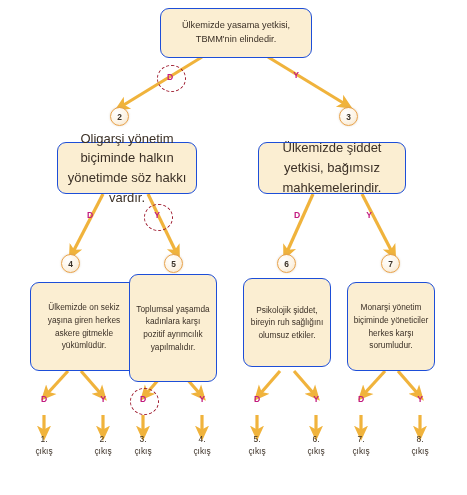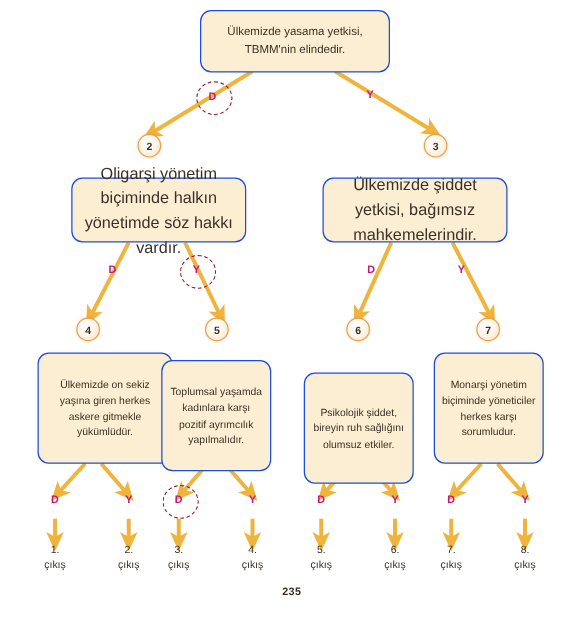--- a/index.html
+++ b/index.html
@@ -181,24 +181,24 @@
   <div class="node" style="left:277px; top:254px;">
     <span>6</span>
   </div>
   <div class="node" style="left:381px; top:254px;">
     <span>7</span>
   </div>
 
   <div class="box lvl3" style="left:30px; top:282px; width:108px; height:89px;text-align:center;">
     <span class="box-text">Ülkemizde on sekiz yaşına giren herkes askere gitmekle yükümlüdür.</span>
   </div>
-  <div class="box lvl3" style="left:129px; top:288px; width:88px; height:89px;">
+  <div class="box lvl3" style="left:129px; top:274px; width:88px; height:108px;">
     <span class="box-text">Toplumsal yaşamda kadınlara karşı pozitif ayrımcılık yapılmalıdır.</span>
   </div>
-  <div class="box lvl3" style="left:243px; top:298px; width:88px; height:89px;">
+  <div class="box lvl3" style="left:243px; top:278px; width:88px; height:89px;">
     <span class="box-text">Psikolojik şiddet, bireyin ruh sağlığını olumsuz etkiler.</span>
   </div>
   <div class="box lvl3" style="left:347px; top:282px; width:88px; height:89px;">
     <span class="box-text">Monarşi yönetim biçiminde yöneticiler herkes karşı sorumludur.</span>
   </div>
 
   <div class="edge-label" style="left:163px; top:72px;">D</div>
   <div class="edge-label" style="left:289px; top:70px;">Y</div>
 
   <div class="edge-label" style="left:83px; top:210px;">D</div>
@@ -249,15 +249,14 @@
   </div>
   <div class="exit-label" style="left:338px; top:433px;">
     <div>7.</div>
     <div>çıkış</div>
   </div>
   <div class="exit-label" style="left:397px; top:433px;">
     <div>8.</div>
     <div>çıkış</div>
   </div>
 
-  <div class="page-number">235</div>
 
 </div>
 
 </body></html>

